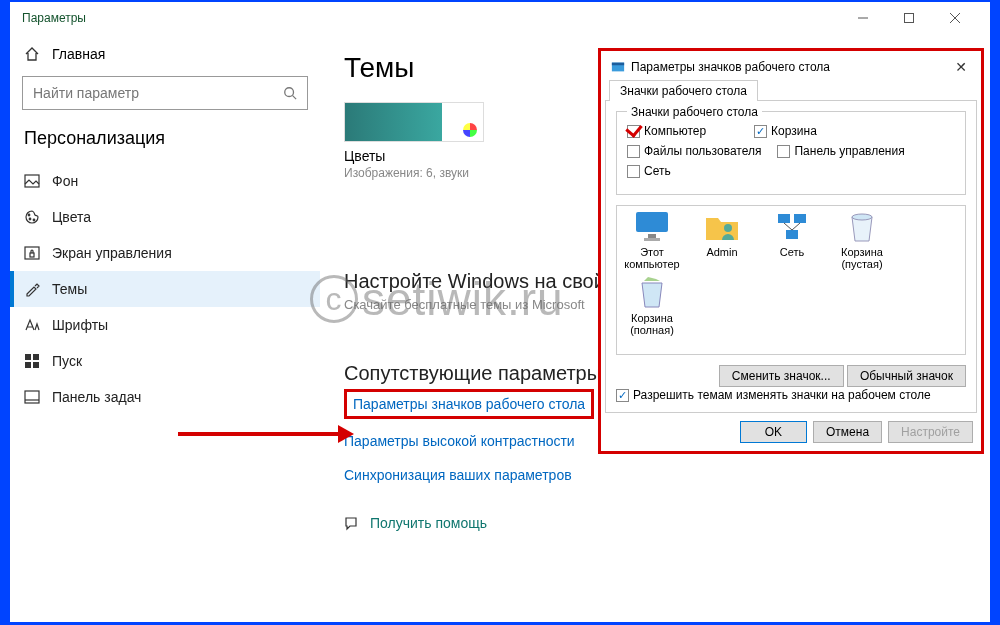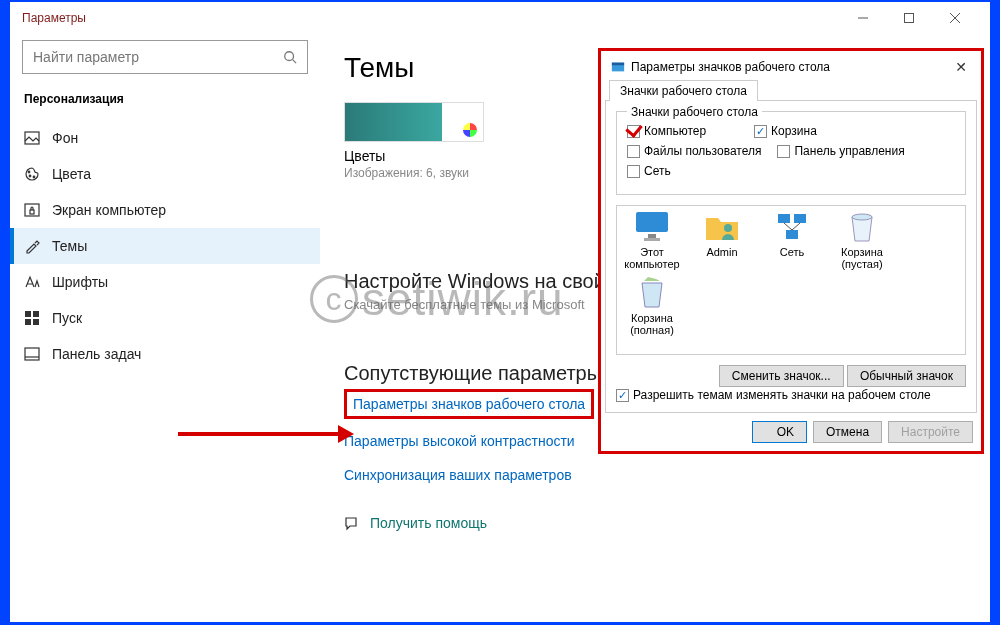--- a/index.html
+++ b/index.html
@@ -1,27 +1,27 @@
 <!DOCTYPE html>
 <html><head>
 <meta charset="utf-8">
 <style>
   * { box-sizing: border-box; margin: 0; padding: 0; font-family: "Segoe UI", sans-serif; }
   body { background: #0044ff; width: 1000px; height: 625px; overflow: hidden; position: relative; }
   .window { position: absolute; left: 10px; top: 2px; width: 980px; height: 620px; background: #fff; }
-  .titlebar { height: 32px; display: flex; align-items: center; padding: 0 12px; font-size: 12px; color: #7f1d1d; }
+  .titlebar { height: 32px; display: flex; align-items: center; padding: 0 12px; font-size: 12px; color: #14532d; }
   .titlebar-spacer { flex: 1; }
   .wc { width: 46px; height: 32px; display: flex; align-items: center; justify-content: center; color: #555; font-size: 11px; }
   .content-row { display: flex; height: calc(100% - 32px); }
   .sidebar { width: 310px; padding: 6px 0; }
   .home-row { display:flex; align-items:center; gap:12px; padding: 6px 14px 14px 14px; font-size: 14px; }
   .home-row svg { width:16px; height:16px; }
   .search { margin: 0 12px 18px 12px; border: 1px solid #999; height: 32px; display:flex; align-items:center; padding: 16px 10px; color:#777; font-size:14px; }
   .search span.txt { flex:1; }
-  .section-title { font-size: 12px; font-weight: 700; padding: 0 14px 14px 14px; }
+  .section-title { font-size: 18px; font-weight: 400; padding: 0 14px 14px 14px; }
   .nav-item { display:flex; align-items:flex-start; gap: 12px; padding: 10px 14px; font-size: 14px; color:#222; position:relative; }
   .nav-item.active { background: #e5f1fb; }
   .nav-item.active::before { content:""; position:absolute; left:0; top:0; bottom:0; width:4px; background:#0078d4; }
   .nav-item svg { width:16px; height:16px; flex-shrink:0; }
   .main { flex:1; padding: 18px 24px; position:relative; }
   .main h1 { font-size: 28px; font-weight: 400; margin-bottom: 18px; }
   .theme-preview { width:140px; height:40px; background: linear-gradient(90deg,#2b7a78 0%,#3aa7a0 70%,#fff 70%,#fff 100%); border:1px solid #ddd; margin-bottom:6px; position:relative; }
   .theme-preview::after { content:""; position:absolute; right:6px; bottom:4px; width:14px; height:14px; border-radius:50%; background: conic-gradient(#f44 0 25%, #4f4 0 50%, #44f 0 75%, #ff4 0 100%); }
   .theme-name { font-size:14px; margin-bottom:2px; }
   .theme-sub { font-size:12px; color:#888; margin-bottom: 90px; }
@@ -82,20 +82,26 @@
     <span class="wc">
       <svg viewBox="0 0 10 10" width="10" height="10">
           <line x1="0" y1="0" x2="10" y2="10" stroke="#555"></line>
           <line x1="10" y1="0" x2="0" y2="10" stroke="#555"></line>
         </svg>
     </span>
   </div>
 
   <div class="content-row">
     <div class="sidebar">
+      <div class="home-row">
+        <svg viewBox="0 0 16 16" fill="none" stroke="#333" stroke-width="1.3">
+            <path d="M2 8 L8 2 L14 8 M4 7 V14 H12 V7"></path>
+          </svg>
+        <span>Главная</span>
+      </div>
       <div class="search">
         <span class="txt">Найти параметр</span>
         <svg width="14" height="14" viewBox="0 0 16 16" fill="none" stroke="#777" stroke-width="1.5">
             <circle cx="7" cy="7" r="5"></circle>
             <line x1="11" y1="11" x2="15" y2="15"></line>
           </svg>
       </div>
       <div class="section-title">Персонализация</div>
 
       <div class="nav-item">
@@ -113,21 +119,21 @@
             <circle cx="10" cy="11" r="0.8" fill="#333"></circle>
           </svg>
         <span>Цвета</span>
       </div>
       <div class="nav-item">
         <svg viewBox="0 0 16 16" fill="none" stroke="#333" stroke-width="1.2">
             <rect x="1" y="2" width="14" height="12"></rect>
             <rect x="6" y="8" width="4" height="4"></rect>
             <path d="M7 8 V6 A1 1 0 0 1 9 6 V8"></path>
           </svg>
-        <span>Экран компьютер</span>
+        <span>Экран управления</span>
       </div>
       <div class="nav-item active">
         <svg viewBox="0 0 16 16" fill="none" stroke="#333" stroke-width="1.2">
             <path d="M3 13 L10 6 L12 8 L5 15 L3 15 Z"></path>
             <path d="M11 5 L13 3 L15 5 L13 7"></path>
           </svg>
         <span>Темы</span>
       </div>
       <div class="nav-item">
         <svg viewBox="0 0 16 16" fill="none" stroke="#333" stroke-width="1.2">
@@ -278,21 +284,21 @@
         <button class="btn">Сменить значок...</button>
         <button class="btn">Обычный значок</button>
       </div>
 
       <label class="cb">
           <span class="box checked"></span>
           <span>Разрешить темам изменять значки на рабочем столе</span>
         </label>
     </div>
     <div class="bottom-btns">
-      <button class="btn primary" style="padding-left:24px;padding-right:12px">OK</button>
+      <button class="btn primary" style="padding-left:24px;padding-right:24px">OK</button>
       <button class="btn">Отмена</button>
       <button class="btn disabled">Настройте</button>
     </div>
   </div>
 
   <div class="arrow">
     <div class="arrow-line"></div>
       <div class="arrow-head"></div>
   </div>
 

